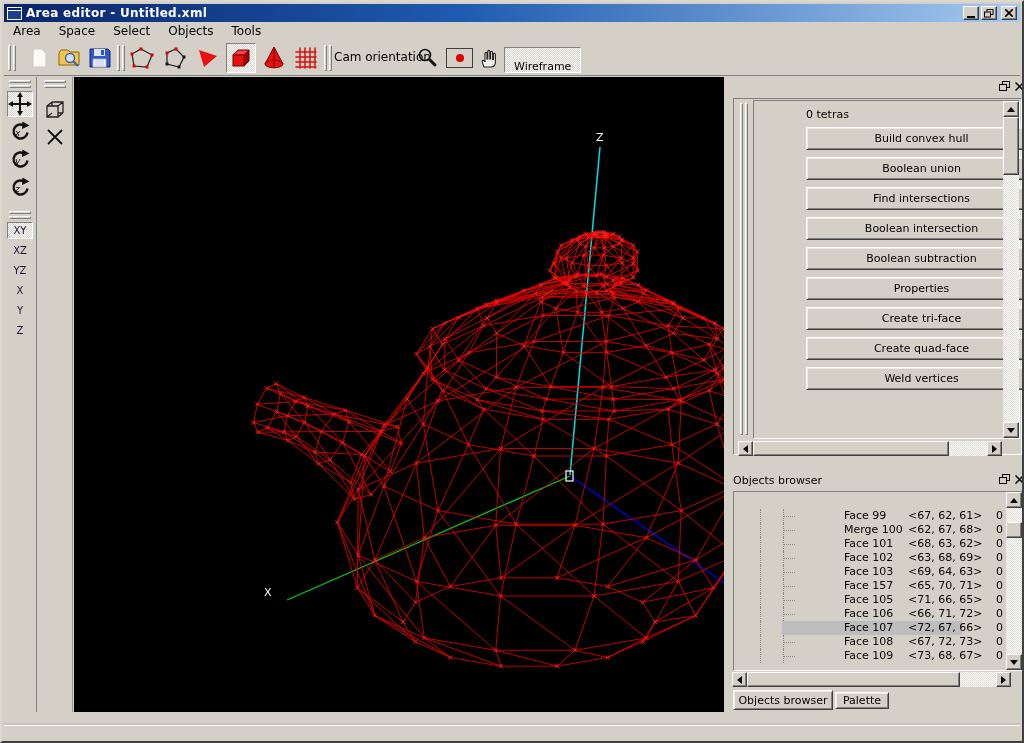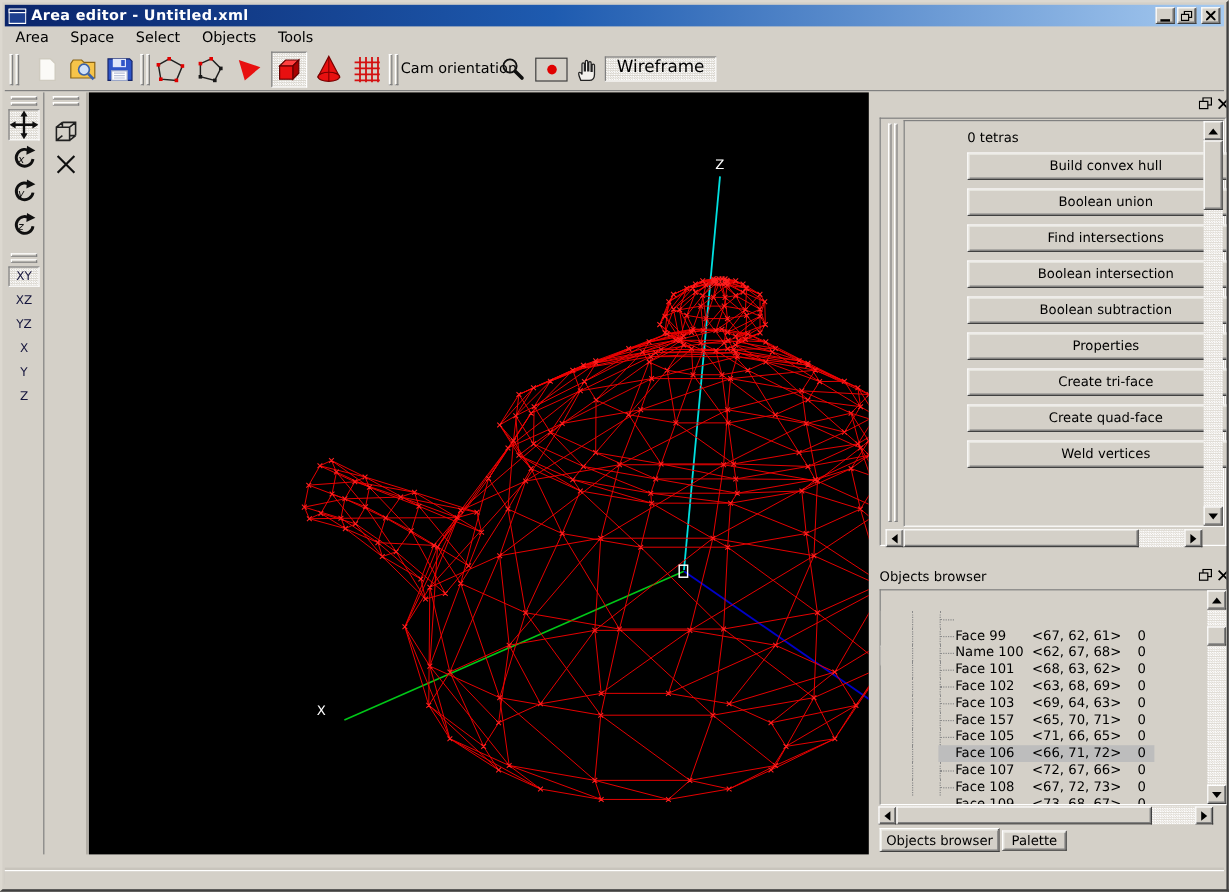--- a/index.html
+++ b/index.html
@@ -22,21 +22,21 @@
   .toolbar{position:absolute;left:2px;top:38px;right:2px;height:36px;border-bottom:1px solid #808080;}
   .tbtn{position:absolute;top:3px;width:30px;height:30px;display:flex;align-items:center;justify-content:center;border:1px solid transparent;}
   .checker{background:conic-gradient(#fff 25%,#d6d2ca 0 50%,#fff 0 75%,#d6d2ca 0) 0 0/2px 2px;}
   .trackbg{background:conic-gradient(#fff 25%,#dedad3 0 50%,#fff 0 75%,#dedad3 0) 0 0/2px 2px;}
   .pressed{border:1px solid;border-color:#808080 #fff #fff #808080;}
   .vgrip{position:absolute;top:5px;width:8px;height:26px;display:flex;gap:2px;}
   .vgrip i{width:3px;height:100%;background:#d4d0c8;border:1px solid;border-color:#fff #808080 #808080 #fff;}
   .hgrip{width:22px;height:8px;display:flex;flex-direction:column;gap:2px;margin:3px auto;}
   .hgrip i{height:3px;width:100%;background:#d4d0c8;border:1px solid;border-color:#fff #808080 #808080 #fff;}
   .cam-label{position:absolute;left:330px;top:10px;font-size:12px;}
-  .wire-btn{position:absolute;left:500px;top:7px;height:21px;padding:0 9px;font-size:14px;
+  .wire-btn{position:absolute;left:500px;top:7px;height:21px;padding:12px 9px;font-size:11px;
     border:1px solid;border-color:#808080 #fff #fff #808080;}
   .rec-btn{position:absolute;left:442px;top:8px;width:27px;height:20px;border:1px solid #404040;
     display:flex;align-items:center;justify-content:center;background:#d4d0c8;}
   .rec-dot{width:8px;height:8px;border-radius:50%;background:#e00000;}
   
   .ltb1{position:absolute;left:2px;top:75px;width:33px;height:635px;border-right:1px solid #808080;}
   .ltb2{position:absolute;left:36px;top:75px;width:35px;height:635px;border-right:1px solid #9c9890;}
   .ltool{width:26px;height:26px;margin:2px auto;display:flex;align-items:center;justify-content:center;border:1px solid transparent;}
   .plane-toggle{width:26px;height:17px;margin:3px auto;font-size:10px;color:#14143c;
     display:flex;align-items:center;justify-content:center;border:1px solid transparent;}
@@ -71,21 +71,21 @@
   .tri-lf{width:0;height:0;border:4px solid transparent;border-right:5px solid #000;margin-left:-4px;}
   .tri-rt{width:0;height:0;border:4px solid transparent;border-left:5px solid #000;margin-right:-4px;}
   
   .obj-table{position:absolute;left:731px;top:489px;width:290px;height:180px;
     border:1px solid;border-color:#808080 #fff #fff #808080;background:#d4d0c8;}
   .th{position:absolute;top:0;height:17px;background:#d4d0c8;border:1px solid;
     border-color:#fff #404040 #404040 #fff;box-shadow:inset -1px -1px 0 #808080;
     font-size:11px;display:flex;align-items:center;padding-left:5px;margin-top:46px;}
   .tbody{position:absolute;left:0;top:17px;width:272px;height:161px;background:#d4d0c8;overflow:hidden;}
   .trow{position:relative;height:14px;font-size:11px;}
-  .trow span{position:absolute;top:14px;line-height:14px;white-space:nowrap;}
+  .trow span{position:absolute;top:0;line-height:14px;white-space:nowrap;margin-left:48px;}
   .c-name{left:62px;} .c-val{left:126px;} .c-attr{left:214px;}
   .vg1{position:absolute;left:26px;top:0;bottom:0;border-left:1px dotted #8a8a8a;}
   .vg2{position:absolute;left:49px;top:0;bottom:0;border-left:1px dotted #8a8a8a;}
   .hg{position:absolute;left:49px;top:7px;width:12px;border-top:1px dotted #8a8a8a;}
   .hl{position:absolute;left:48px;top:0;width:180px;height:14px;background:#bdbdbd;}
   .trow span{z-index:1;}
   
   .tab{position:absolute;font-size:11px;display:flex;align-items:center;justify-content:center;
     background:#d4d0c8;border:1px solid;border-color:#fff #404040 #404040 #fff;
     box-shadow:inset 1px 1px 0 #ecebe5,inset -1px -1px 0 #808080;}
@@ -393,21 +393,21 @@
           <i class="vg2"></i>
           <i class="hg"></i>
           <span class="c-name">Face 99</span>
           <span class="c-val">&lt;67, 62, 61&gt;</span>
           <span class="c-attr">0</span>
         </div>
         <div class="trow">
           <i class="vg1"></i>
           <i class="vg2"></i>
           <i class="hg"></i>
-          <span class="c-name">Name 100</span>
+          <span class="c-name">Merge 100</span>
           <span class="c-val">&lt;62, 67, 68&gt;</span>
           <span class="c-attr">0</span>
         </div>
         <div class="trow">
           <i class="vg1"></i>
           <i class="vg2"></i>
           <i class="hg"></i>
           <span class="c-name">Face 101</span>
           <span class="c-val">&lt;68, 63, 62&gt;</span>
           <span class="c-attr">0</span>

